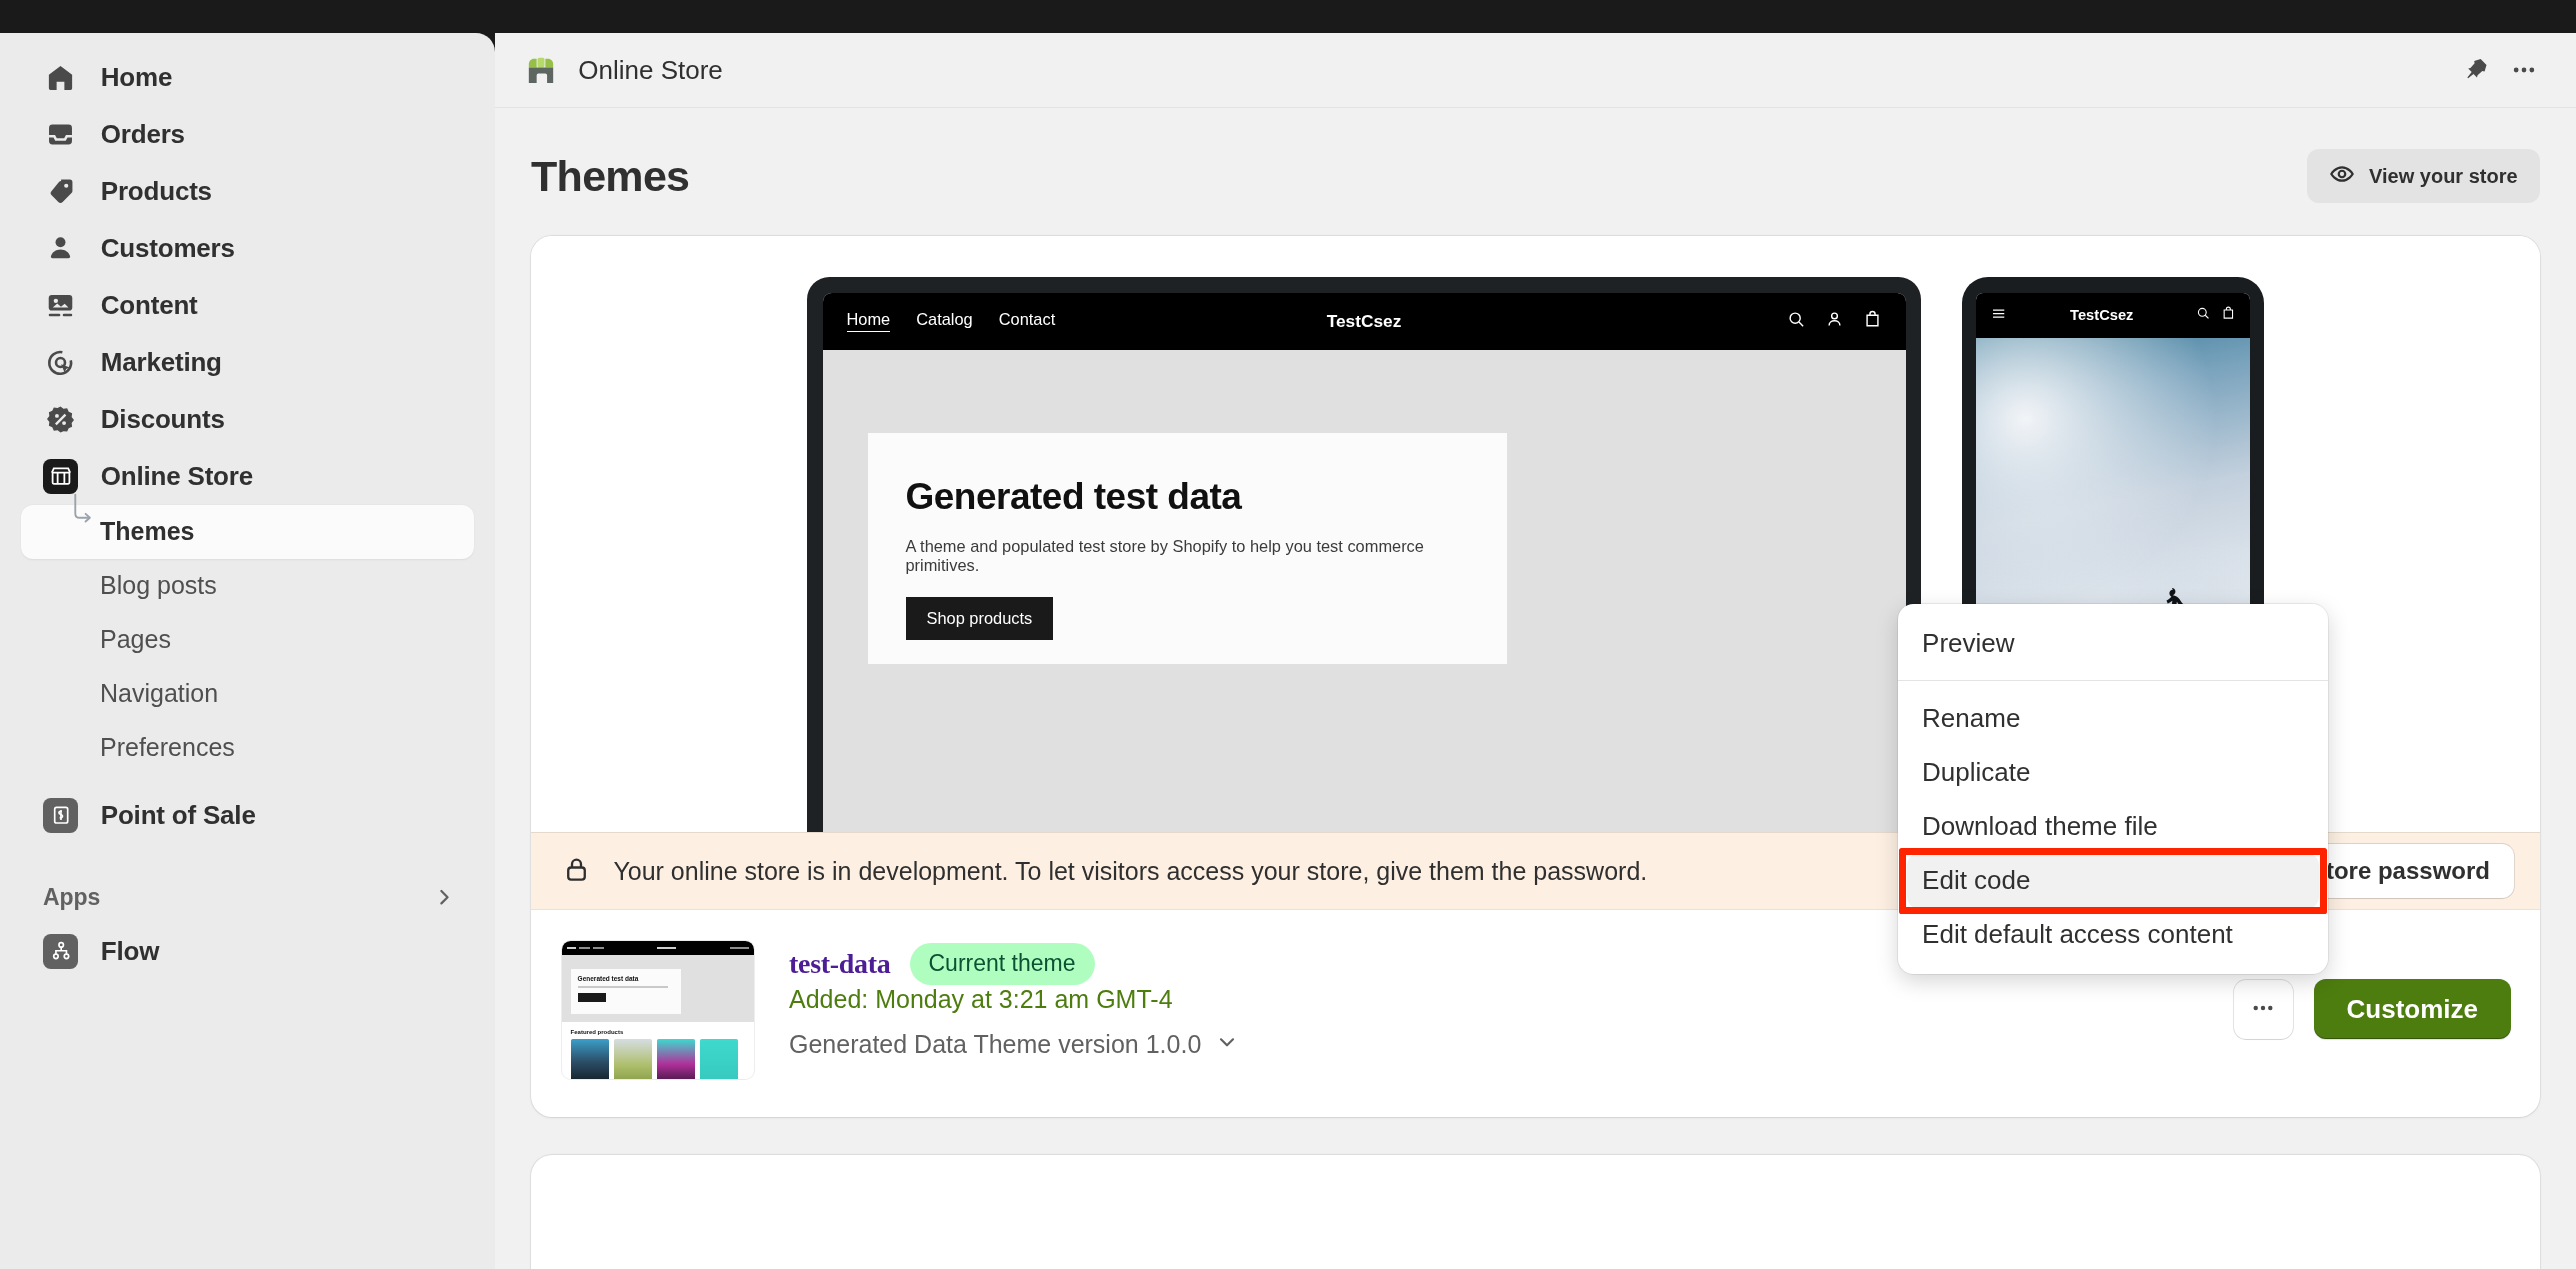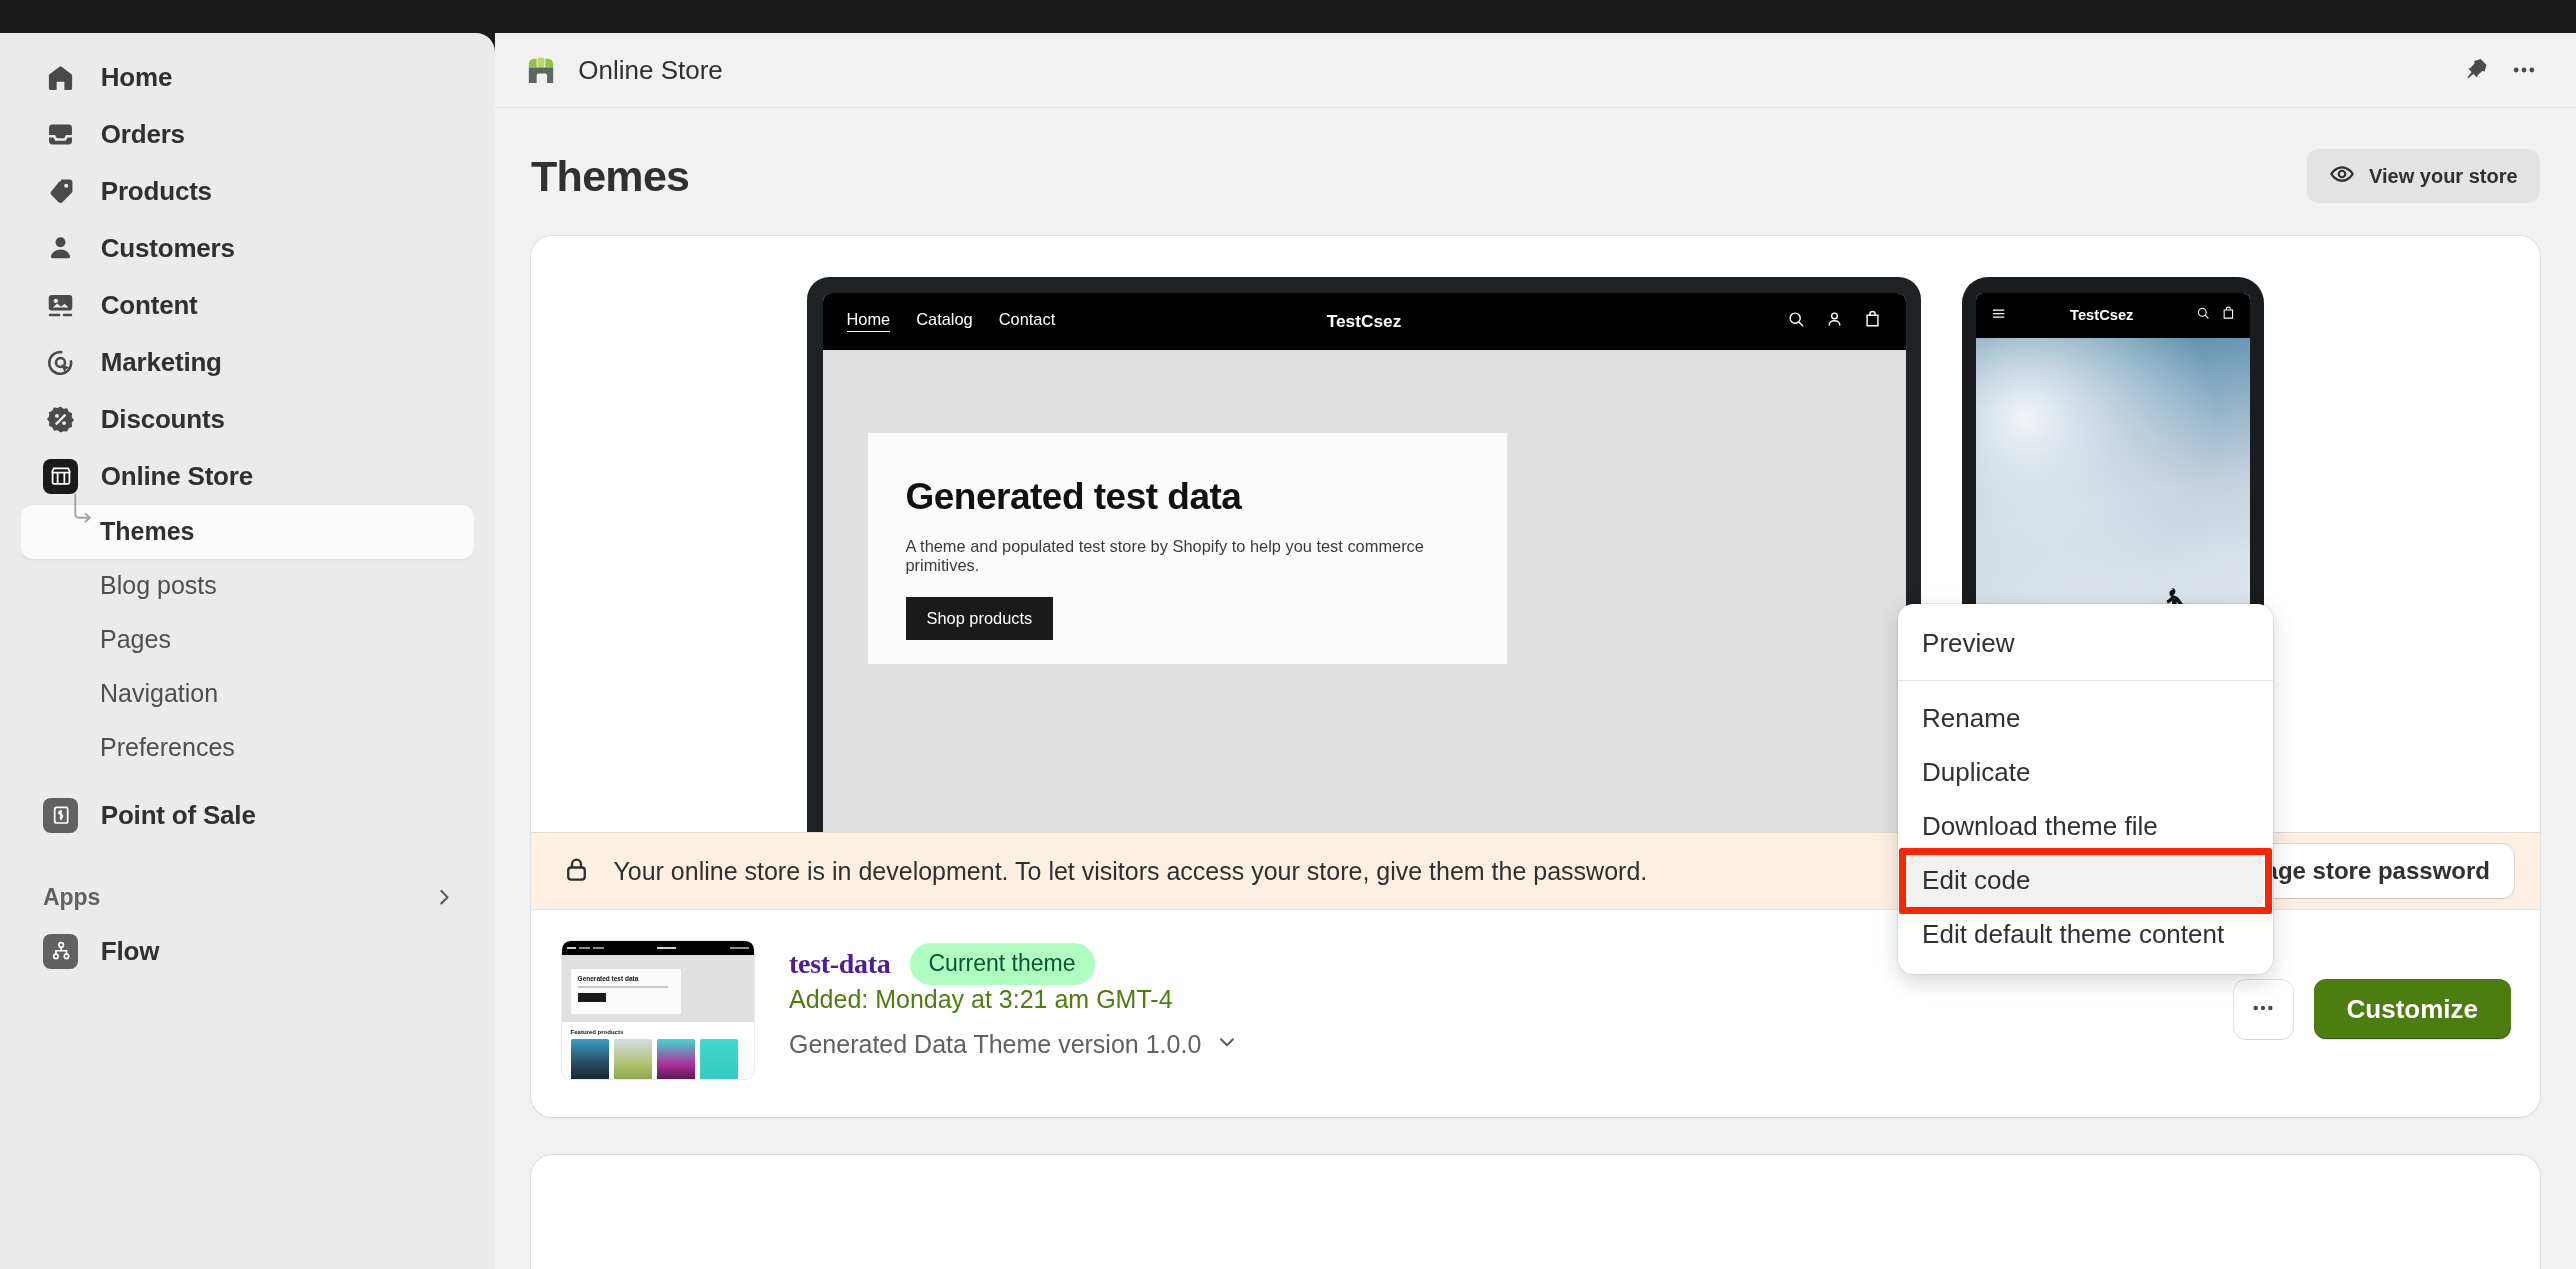--- a/index.html
+++ b/index.html
@@ -276,21 +276,21 @@
     border-radius: 21px;
     box-shadow: 0 0 0 0.9px rgba(0,0,0,.06), 0 0.9px 2.6px rgba(0,0,0,.08);
     height: 138px;
     margin-top: 38px;
   }
 
   
   .dropdown {
     position: absolute;
     left: 1403px; top: 571px;
-    width: 375px;
+    width: 430px;
     background: #fff;
     border-radius: 15.5px;
     box-shadow: 0 0 0 0.9px rgba(0,0,0,.07), 0 7px 22.4px rgba(0,0,0,.17);
     padding: 12px 0;
     z-index: 60;
   }
   .dd-item {
     margin: 0 8.6px;
     height: 54px;
     display:flex; align-items:center;
@@ -679,19 +679,19 @@
       <div class="dd-item">
         <span>Download theme file</span>
       </div>
       <div class="dd-wrap">
         <div class="dd-item hover">
           <span>Edit code</span>
         </div>
         <div class="dd-highlight" style="top:-6px"></div>
       </div>
       <div class="dd-item">
-        <span>Edit default theme content</span>
+        <span>Edit default access content</span>
       </div>
     </div>
 
   </section>
 </div>
 
 
 </body></html>

